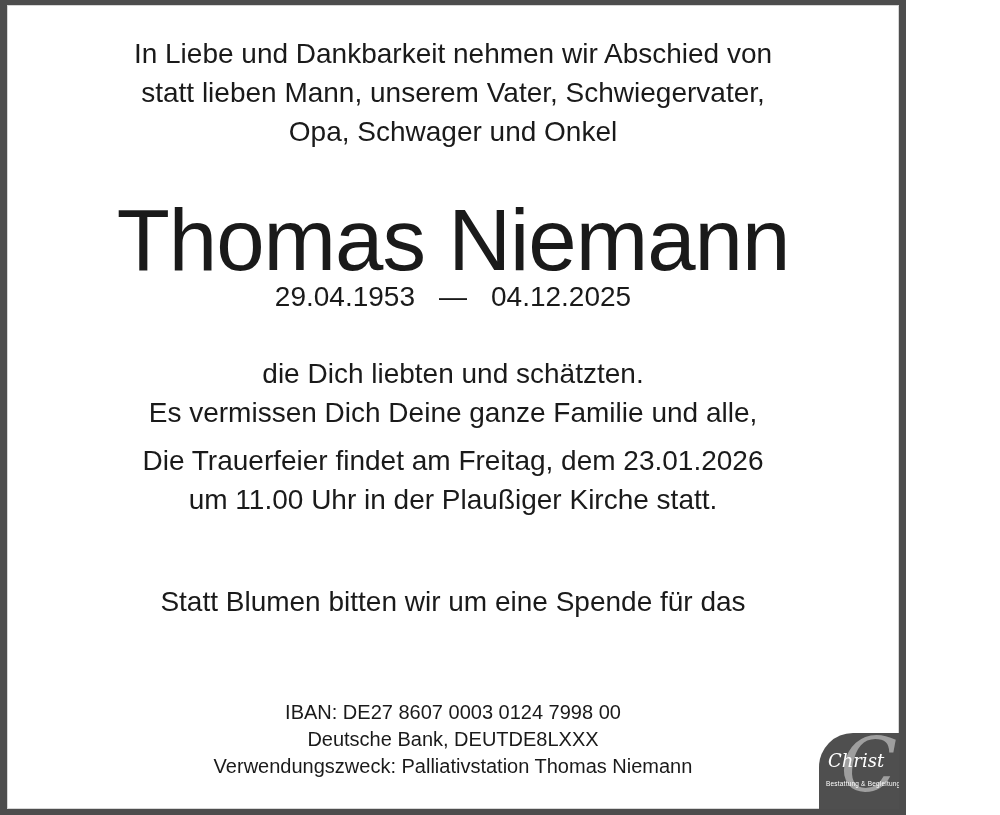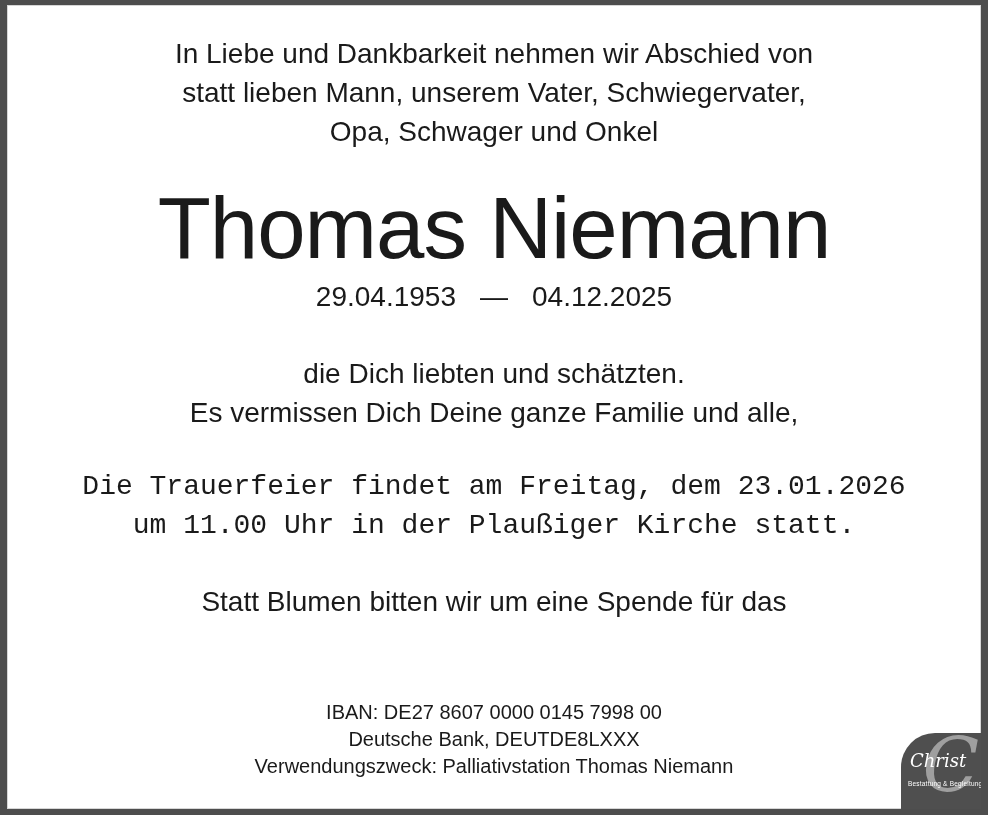--- a/index.html
+++ b/index.html
@@ -2,21 +2,21 @@
 <html lang="de" style="--background: #ffffff; --frame-color: #4d4d4d; --text-color: #1a1a1a; --logo-bg: #4f4f4f; --logo-text: #ffffff; --logo-monogram: #a8a8a8;"><head>
 <meta charset="utf-8">
 <style>
   html, body {
     margin: 0;
     padding: 0;
     background: #ffffff;
   }
   .canvas {
     position: relative;
-    width: 988px;
+    width: 906px;
     height: 815px;
     box-sizing: border-box;
     background: var(--background, #ffffff);
     border-style: solid;
     border-color: var(--frame-color, #4d4d4d);
     border-width: 5px 7px 6px 7px;
     overflow: hidden;
     font-family: "Liberation Sans", "DejaVu Sans", sans-serif;
     color: var(--text-color, #1a1a1a);
   }
@@ -33,41 +33,41 @@
     right: 0;
     text-align: center;
   }
   .intro {
     top: 29px;
     font-size: 28px;
     line-height: 39px;
   }
   .deceased-name {
     top: 173px;
-    margin: 4px;
+    margin: 16px;
     font-size: 87px;
     line-height: 92px;
     font-weight: 100;
     letter-spacing: -1px;
   }
   .dates {
     top: 276px;
     font-size: 28px;
     line-height: 32px;
     display: flex;
     justify-content: center;
     align-items: center;
     gap: 24px;
   }
   .para {
     font-size: 28px;
     line-height: 39px;
   }
   .family-message { top: 349px; }
-  .funeral-info   { top: 462px; font-family: Liberation Mono, monospace; }
+  .funeral-info   { top: 436px; }
   .donation-request { top: 577px; }
   .bank-details {
     top: 694px;
     font-size: 20px;
     line-height: 27px;
   }
   
   .logo {
     position: absolute;
     right: 0;
@@ -137,21 +137,21 @@
   <div class="block para funeral-info">
     <div>Die Trauerfeier findet am Freitag, dem 23.01.2026</div>
     <div>um 11.00 Uhr in der Plaußiger Kirche statt.</div>
   </div>
 
   <div class="block para donation-request">
     <div>Statt Blumen bitten wir um eine Spende für das</div>
   </div>
 
   <div class="block bank-details">
-    <div>IBAN: DE27 8607 0000 0145 7998 00</div>
+    <div>IBAN: DE27 8607 0003 0124 7998 00</div>
     <div>Deutsche Bank, DEUTDE8LXXX</div>
     <div>Verwendungszweck: Palliativstation Thomas Niemann</div>
   </div>
 
   <div class="logo">
     <span class="logo-monogram">C</span>
     <span class="logo-name">Christ</span>
     <span class="logo-tagline">Bestattung &amp; Begleitung</span>
   </div>
 </div>

